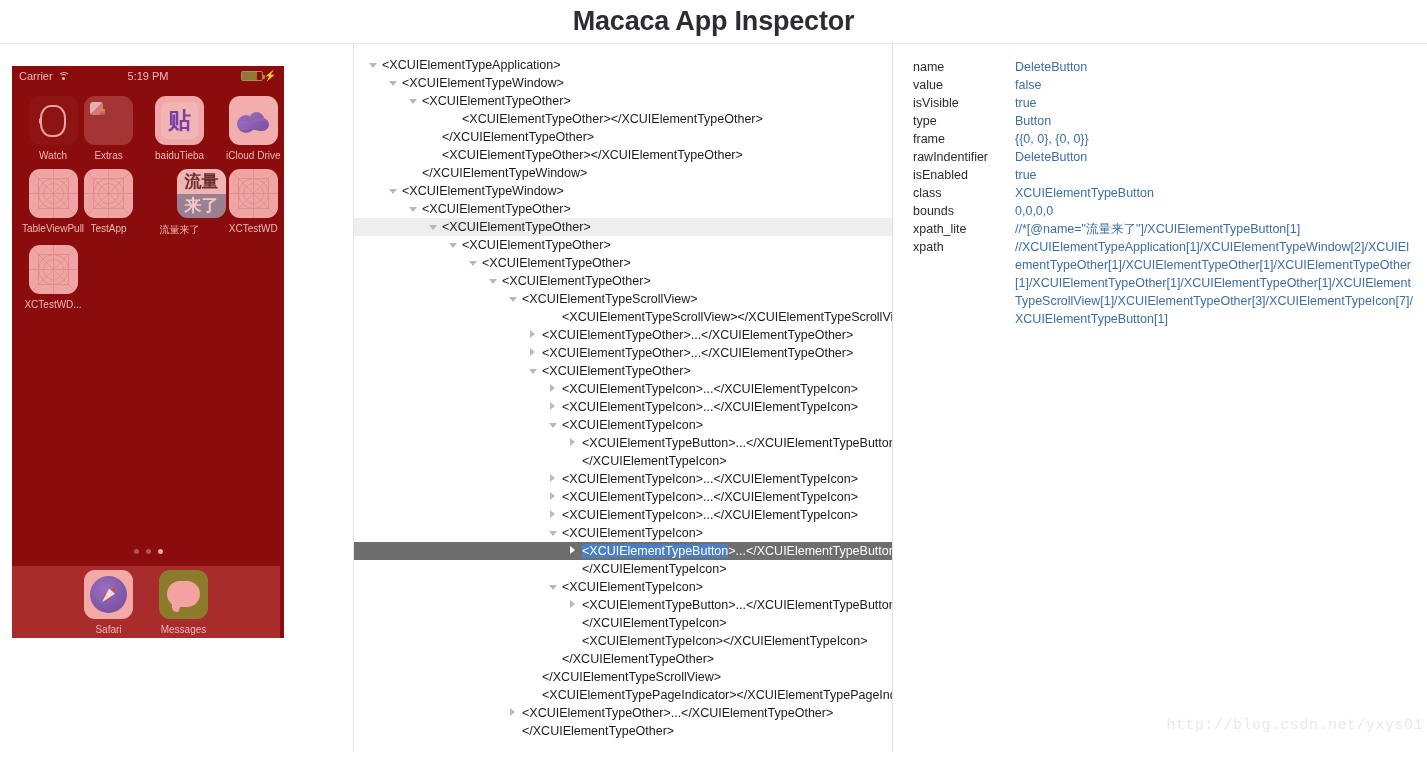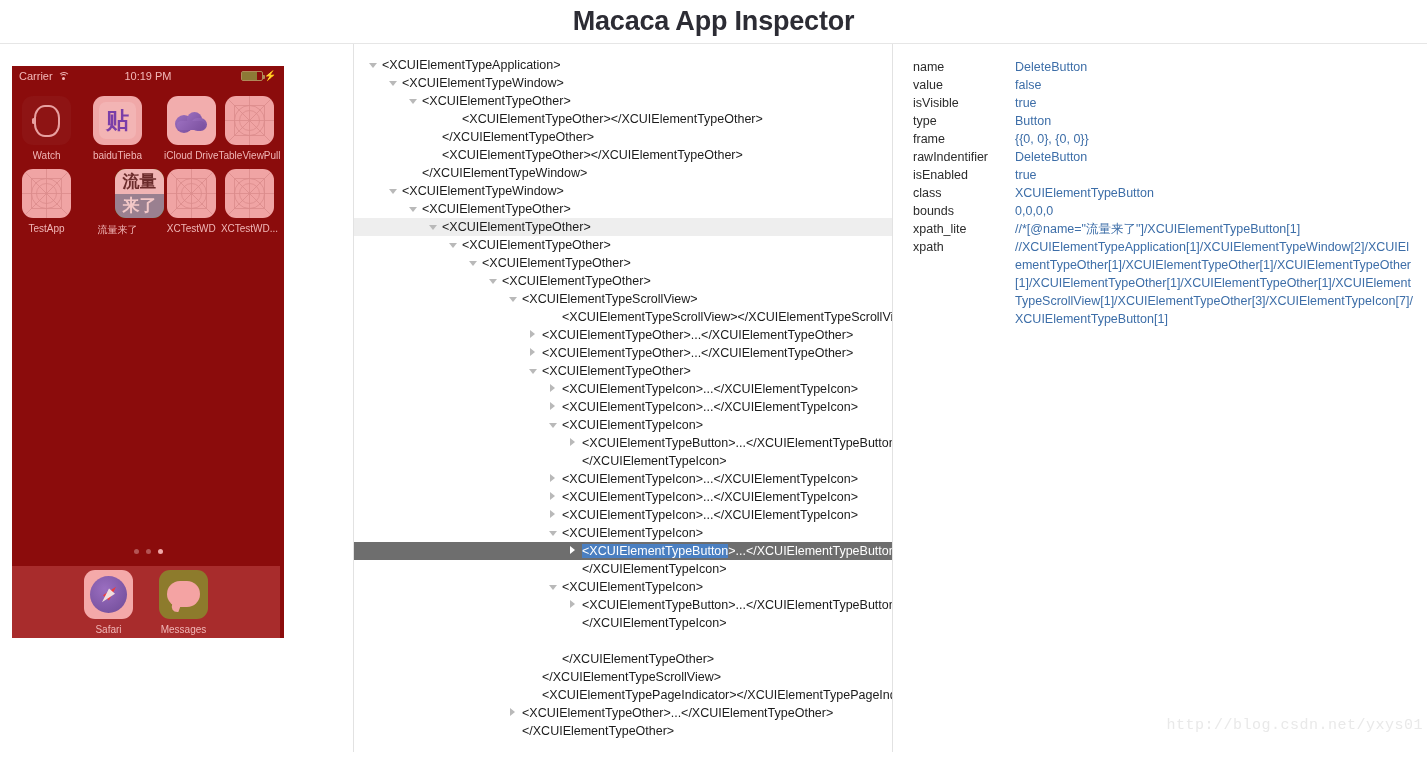--- a/index.html
+++ b/index.html
@@ -306,39 +306,46 @@
 
       <div id="status-bar">
         <div id="carrier-group">
           <span>Carrier</span>
           <span class="wifi-icon">
               <i></i>
               <i></i>
               <i></i>
             </span>
         </div>
-        <div id="status-time">10:19 PM</div>
+        <div id="status-time">5:19 PM</div>
         <div id="status-right">
           <span id="battery">
               <span style="width:78%"></span>
             </span>
           <span id="bolt">⚡</span>
         </div>
       </div>
 
       <div id="icon-grid">
 
         <div class="app-cell">
           <div class="app-icon ic-watch">
             <div class="w-body"></div>
               <div class="w-crown"></div>
           </div>
           <div class="app-label">Watch</div>
         </div>
 
+        <div class="app-cell">
+          <div class="app-icon ic-extras">
+            <div class="x-chip"></div>
+              <div class="x-dot"></div>
+          </div>
+          <div class="app-label">Extras</div>
+        </div>
 
         <div class="app-cell">
           <div class="app-icon ic-tieba">
             <div class="t-inner">贴</div>
           </div>
           <div class="app-label">baiduTieba</div>
         </div>
 
         <div class="app-cell">
           <div class="app-icon ic-icloud">
@@ -614,20 +621,21 @@
           <span class="tree-label">&lt;XCUIElementTypeButton&gt;...&lt;/XCUIElementTypeButton&gt;</span>
         </div>
         <div class="tree-row">
           <span style="display: inline-block; flex: 0 0 214px;"></span>
           <span class="twisty"></span>
           <span class="tree-label">&lt;/XCUIElementTypeIcon&gt;</span>
         </div>
         <div class="tree-row">
           <span style="display: inline-block; flex: 0 0 214px;"></span>
           <span class="twisty"></span>
+          <span class="tree-label">&lt;XCUIElementTypeIcon&gt;&lt;/XCUIElementTypeIcon&gt;</span>
         </div>
         <div class="tree-row">
           <span style="display: inline-block; flex: 0 0 194px;"></span>
           <span class="twisty"></span>
           <span class="tree-label">&lt;/XCUIElementTypeOther&gt;</span>
         </div>
         <div class="tree-row">
           <span style="display: inline-block; flex: 0 0 174px;"></span>
           <span class="twisty"></span>
           <span class="tree-label">&lt;/XCUIElementTypeScrollView&gt;</span>

